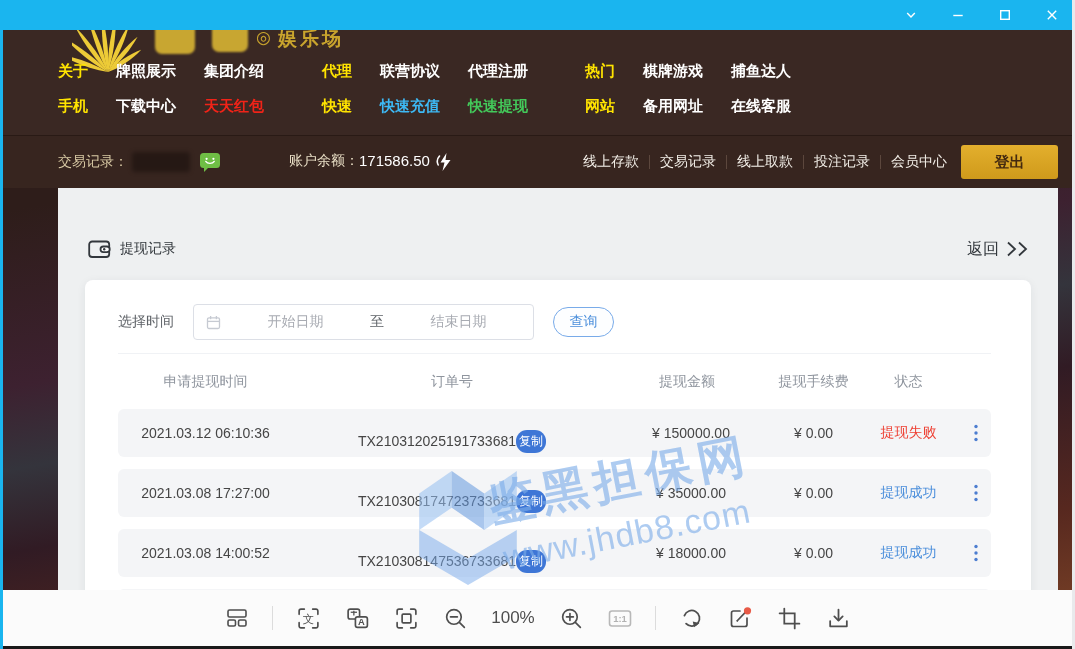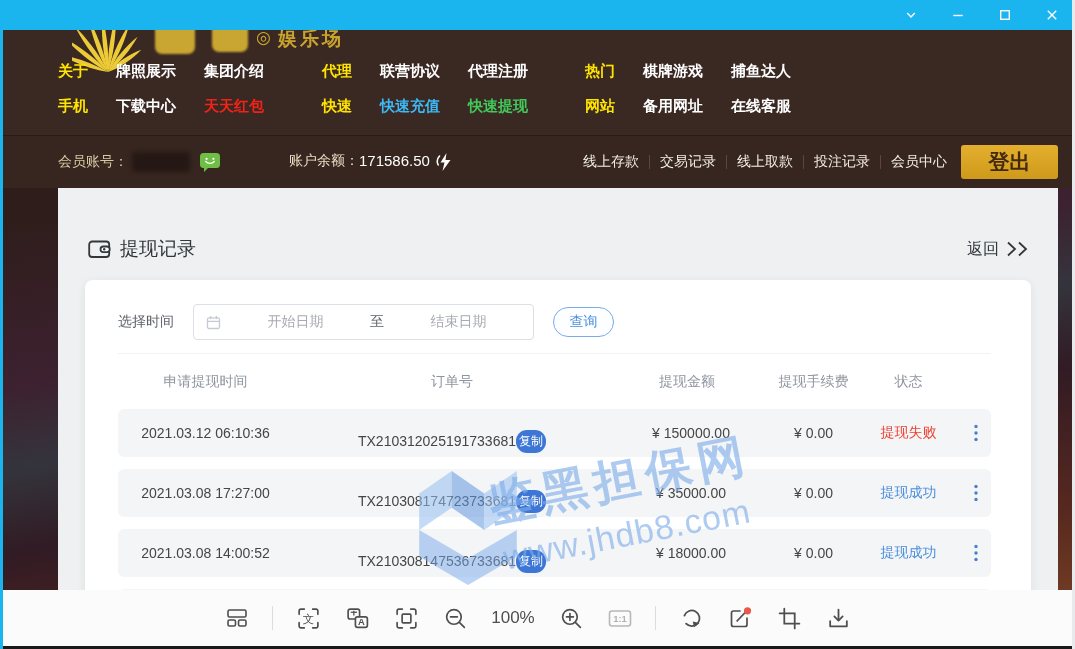--- a/index.html
+++ b/index.html
@@ -40,28 +40,28 @@
   .acct-label{color:#d8c9a4;font-size:14px;}
   .redacted{width:58px;height:20px;margin-left:4px;background:#241713;border-radius:3px;filter:blur(2px);opacity:.9;}
   .chat-icon{margin-left:9px;cursor:pointer;display:flex;}
   .balance-wrap{display:flex;align-items:flex-start;margin-left:68px;}
   .balance-label{color:#e9dfc6;font-size:14px;}
   .balance-value{color:#ffffff;font-size:15px;}
   .bolt{margin-left:6px;cursor:pointer;display:flex;}
   .acct-right{margin-left:auto;display:flex;align-items:center;}
   .acct-link{color:#f3efe8;font-size:14px;cursor:pointer;white-space:nowrap;}
   .acct-div{width:1px;height:14px;background:#5c473d;margin:0 10px;}
-  .logout-btn{margin-left:14px;width:97px;height:34px;border:none;border-radius:3px;background:linear-gradient(180deg,#e3af2d,#cf9a1b);color:#43290f;font-size:21px;font-weight:bold;cursor:pointer;font-family:inherit;}
+  .logout-btn{margin-left:14px;width:97px;height:34px;border:none;border-radius:3px;background:linear-gradient(180deg,#e3af2d,#cf9a1b);color:#43290f;font-size:15px;font-weight:bold;cursor:pointer;font-family:inherit;}
 
   
   .content{position:absolute;left:0;top:188px;right:0;height:402px;overflow:hidden;background:linear-gradient(170deg,#2e1d1a 4%,#3d2130 34%,#34343c 48%,#311b24 62%,#57281f 86%,#6f3a24 100%);}
   .panel{position:absolute;left:58px;top:0;width:1000px;bottom:0;background:#eef0f1;}
   .section-head{position:absolute;left:30px;right:26px;top:48px;height:26px;display:flex;align-items:center;}
   .wallet-icon{display:flex;margin-right:9px;}
-  .page-title{font-size:19px;color:#32373c;}
+  .page-title{font-size:14px;color:#32373c;}
   .back-link{margin-left:auto;display:flex;align-items:center;gap:7px;cursor:pointer;color:#32373c;font-size:16px;}
   .card{position:absolute;left:27px;right:27px;top:92px;height:330px;background:#fff;border-radius:8px;box-shadow:0 2px 10px rgba(30,40,60,.07);padding:0 40px 0 33px;box-sizing:border-box;}
   .filter-row{display:flex;align-items:center;height:36px;padding-top:24px;}
   .filter-label{font-size:14px;color:#5f6368;margin-right:19px;white-space:nowrap;}
   .date-range{width:341px;height:36px;border:1px solid #dcdfe6;border-radius:4px;background:#fff;display:flex;align-items:center;box-sizing:border-box;cursor:pointer;}
   .cal-icon{margin-left:12px;display:flex;}
   .ph{flex:1;text-align:center;font-size:14px;color:#a8abb2;}
   .to-label{font-size:14px;color:#5f6368;}
   .query-btn{margin-left:19px;width:61px;height:30px;border:1px solid #79abe9;border-radius:15px;background:#fdfeff;color:#4a8edb;font-size:14px;cursor:pointer;font-family:inherit;}
   .thead{display:grid;grid-template-columns:175px 318px 160px 85px 105px 30px;height:55px;align-items:center;margin-top:13px;border-top:1px solid #f0f2f5;color:#8f959e;font-size:14px;text-align:center;}
@@ -191,21 +191,21 @@
           <div class="nav-row">
             <span class="nav-item s-cat">网站</span>
             <span class="nav-item s-plain">备用网址</span>
             <span class="nav-item s-plain">在线客服</span>
           </div>
         </div>
       </div>
   </div>
 
   <div class="account-bar">
-    <span class="acct-label">会员账号：</span>
+    <span class="acct-label">交易记录：</span>
     <span class="redacted"></span>
     <span class="chat-icon">
       <svg width="22" height="21" viewBox="0 0 22 21">
         <rect x="1" y="1" width="20" height="15" rx="3.5" fill="#6fbe45"></rect>
         <polygon points="5,15 5,20 10,15" fill="#6fbe45"></polygon>
         <circle cx="7.6" cy="6.8" r="1.1" fill="#fff"></circle>
         <circle cx="14.4" cy="6.8" r="1.1" fill="#fff"></circle>
         <path d="M6.8,9.4 a4.6,3.4 0 0 0 8.4,0" fill="none" stroke="#fff" stroke-width="1.4" stroke-linecap="round"></path>
       </svg>
     </span>

